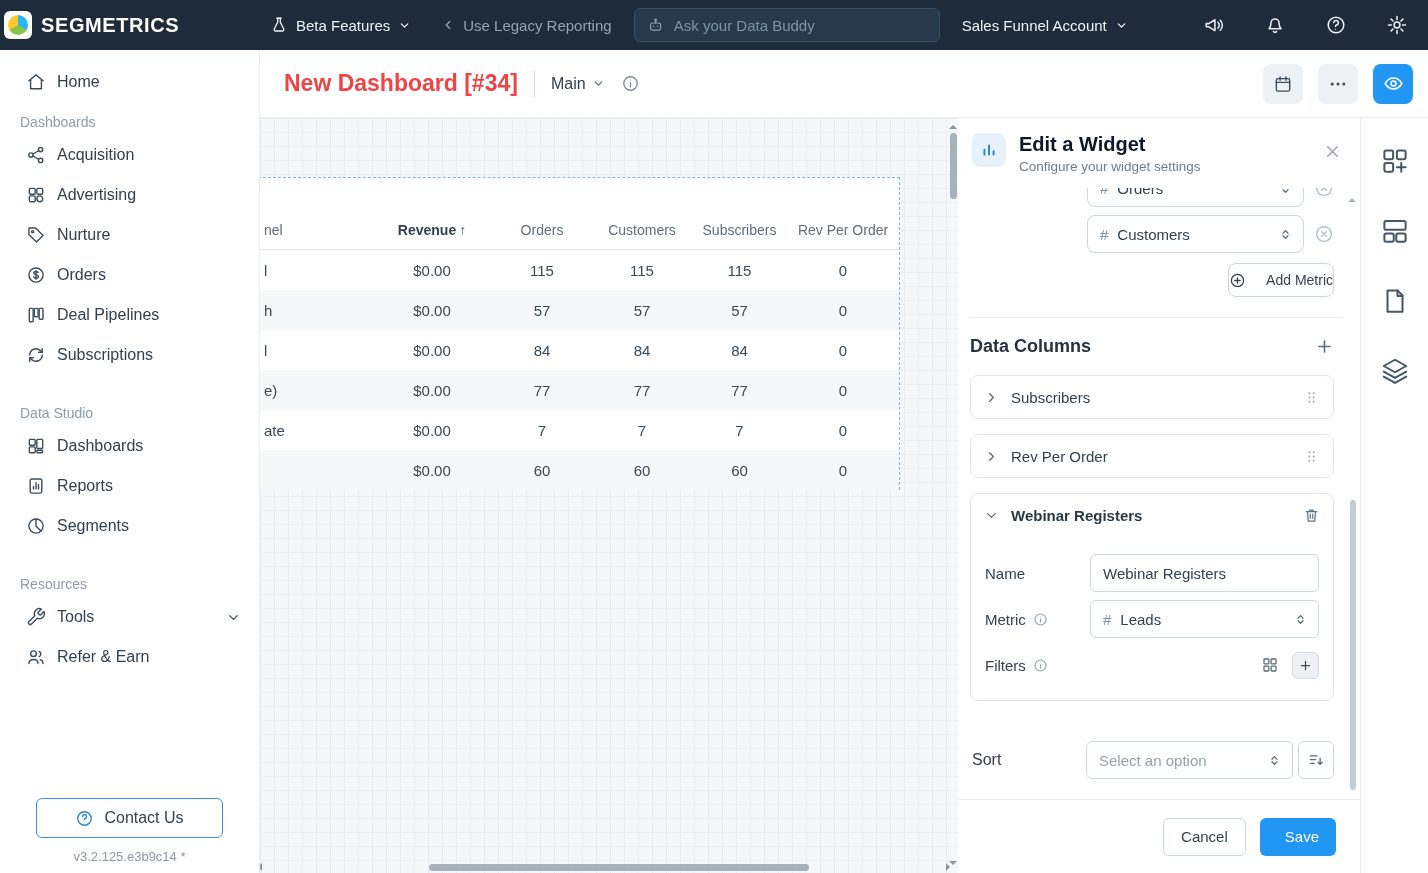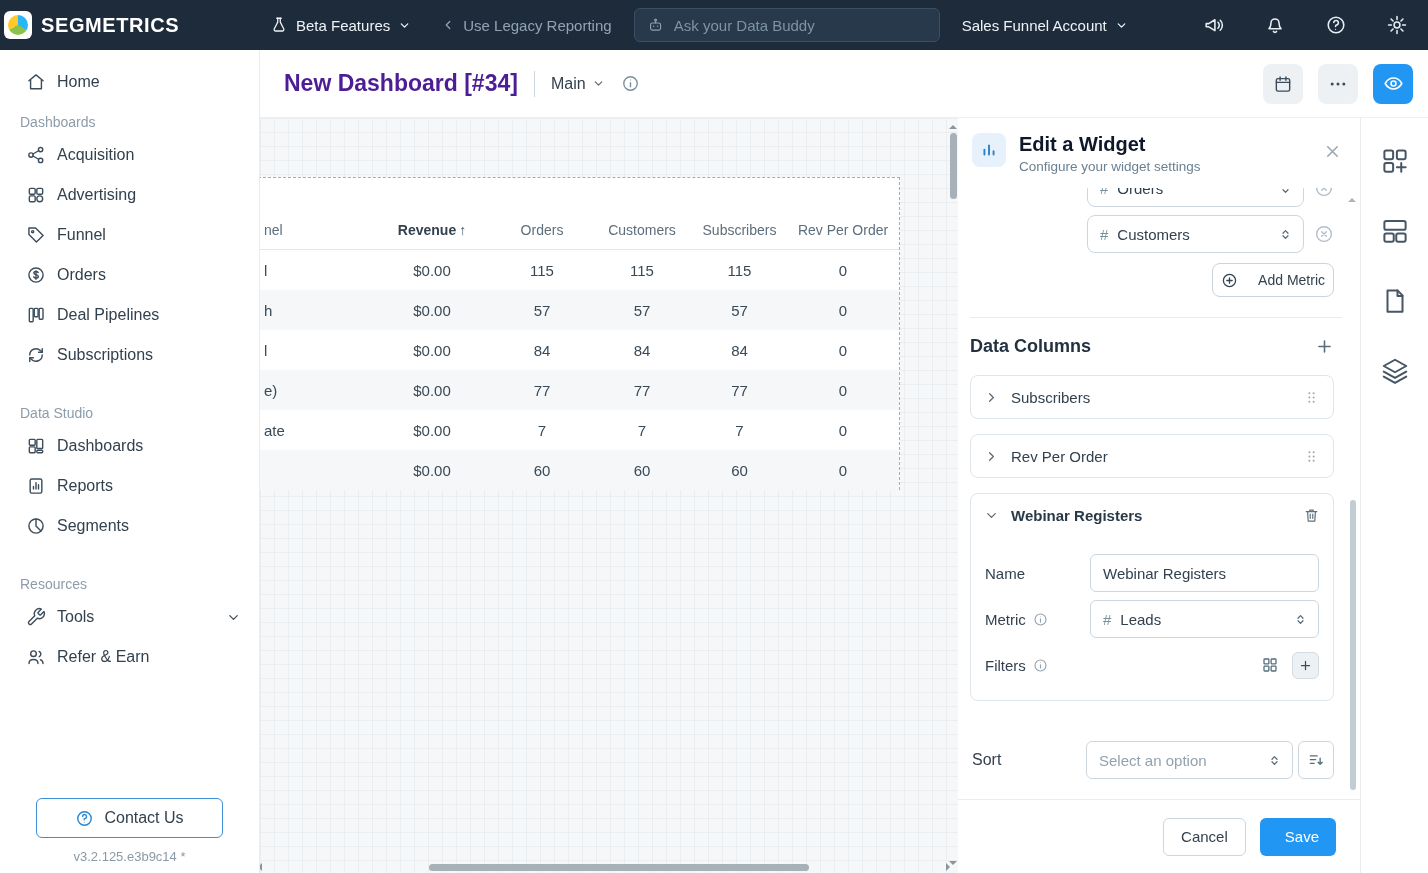--- a/index.html
+++ b/index.html
@@ -32,21 +32,21 @@
   .nav-section { margin:30px 0 5px; padding-left:20px; font-size:14px; color:#8d9caa; }
   .nav-section.first { margin-top:12px; }
   .nav-spacer { margin-left:auto; color:#5a6b79; display:flex; }
   .sidebar-bottom { margin-top:auto; padding:0 36px 9px; }
   .contact-btn { width:100%; height:40px; border:1px solid #3f8fd6; border-radius:6px; background:#fff; display:flex; align-items:center; justify-content:center; gap:10px; font-size:16px; color:#33414e; font-family:inherit; cursor:pointer; }
   .contact-btn svg { color:#2b87d1; }
   .version { margin-top:11px; text-align:center; font-size:13px; color:#8b99a6; }
 
   
   .main-header { position:absolute; left:260px; top:50px; width:1168px; height:68px; background:#fff; border-bottom:1px solid #edf0f2; display:flex; align-items:center; padding:0 15px 0 24px; z-index:18; }
-  .page-title { font-size:23px; font-weight:bold; color:#4c1d95; white-space:nowrap; }
+  .page-title { font-size:23px; font-weight:bold; color:#ef4444; white-space:nowrap; }
   .title-sep { width:1px; height:26px; background:#cdd6dd; margin:0 16px; }
   .view-select { display:flex; align-items:center; gap:6px; font-size:16px; color:#33414e; cursor:pointer; }
   .hdr-info { margin-left:16px; color:#7c8e9c; display:flex; }
   .hdr-actions { margin-left:auto; display:flex; align-items:center; gap:15px; }
   .icon-btn { width:40px; height:40px; border-radius:8px; background:#eef1f4; border:0; display:flex; align-items:center; justify-content:center; color:#3c4c5a; cursor:pointer; }
   .icon-btn.primary { background:#2196f3; color:#fff; }
 
   
   .canvas { position:absolute; left:260px; top:118px; width:698px; height:755px; overflow:hidden; background-color:#f6f7f8;
     background-image:linear-gradient(#ebeef0 1px,transparent 1px),linear-gradient(90deg,#ebeef0 1px,transparent 1px);
@@ -87,21 +87,21 @@
   .metric-row { display:flex; align-items:center; justify-content:flex-end; gap:10px; padding-right:26px; }
   .metric-row.first { margin-top:-19px; }
   .metric-row + .metric-row { margin-top:8px; }
   .select { height:38px; border:1px solid #ccd6de; border-radius:8px; background:#fff; display:flex; align-items:center; gap:9px; padding:0 10px 0 12px; font-size:15px; color:#33414e; cursor:pointer; }
   .select .hash { color:#78909c; font-size:15px; }
   .select .updown { margin-left:auto; color:#5a6b79; display:flex; }
   .metric-select { width:217px; }
   .remove-circle { background:none; border:0; color:#b3bfc9; display:flex; cursor:pointer; padding:0; }
 
   .add-metric-row { display:flex; justify-content:flex-end; padding-right:26px; margin-top:10px; }
-  .add-metric { height:34px; border:1px solid #c9d4dc; border-radius:8px; background:#fff; display:flex; align-items:center; gap:20px; padding:0 8px; font-size:14px; color:#33414e; font-family:inherit; cursor:pointer; }
+  .add-metric { height:34px; border:1px solid #c9d4dc; border-radius:8px; background:#fff; display:flex; align-items:center; gap:20px; padding:0 0; font-size:14px; color:#33414e; font-family:inherit; cursor:pointer; }
   .divider { height:1px; background:#e6ebef; margin:20px 18px 0 12px; }
 
   .dc-head { display:flex; align-items:center; margin:18px 26px 18px 12px; }
   .dc-title { font-size:18px; font-weight:bold; color:#243240; }
   .dc-plus { margin-left:auto; background:none; border:0; color:#5a6b79; display:flex; cursor:pointer; }
 
   .card { border:1px solid #dfe6eb; border-radius:8px; margin:0 26px 15px 12px; background:#fff; }
   .card-head { height:42px; display:flex; align-items:center; padding:0 13px; gap:12px; cursor:pointer; }
   .card-head .chev { color:#5a6b79; display:flex; flex:none; }
   .card-label { font-size:15px; color:#33414e; }
@@ -234,21 +234,21 @@
             <rect x="4" y="13" width="7" height="7" rx="1.5"></rect>
             <rect x="13" y="13" width="7" height="7" rx="3.5"></rect>
           </svg>
         <span>Advertising</span>
       </div>
       <div class="nav-item">
         <svg width="20" height="20" viewBox="0 0 24 24" fill="none" stroke="currentColor" stroke-width="1.7" stroke-linecap="round" stroke-linejoin="round">
             <path d="M3.5 3.5h8l9 9-8 8-9-9v-8z"></path>
             <circle cx="8" cy="8" r="1.3"></circle>
           </svg>
-        <span>Funnel</span>
+        <span>Nurture</span>
       </div>
       <div class="nav-item">
         <svg width="20" height="20" viewBox="0 0 24 24" fill="none" stroke="currentColor" stroke-width="1.7" stroke-linecap="round" stroke-linejoin="round">
             <circle cx="12" cy="12" r="8.5"></circle>
             <path d="M12 7v10"></path>
             <path d="M14.6 9.1c-.5-.8-1.5-1.3-2.6-1.3-1.5 0-2.6.8-2.6 1.9s1.1 1.6 2.6 1.9 2.8.8 2.8 2.1-1.3 2-2.8 2c-1.2 0-2.3-.6-2.7-1.4"></path>
           </svg>
         <span>Orders</span>
       </div>
       <div class="nav-item">

